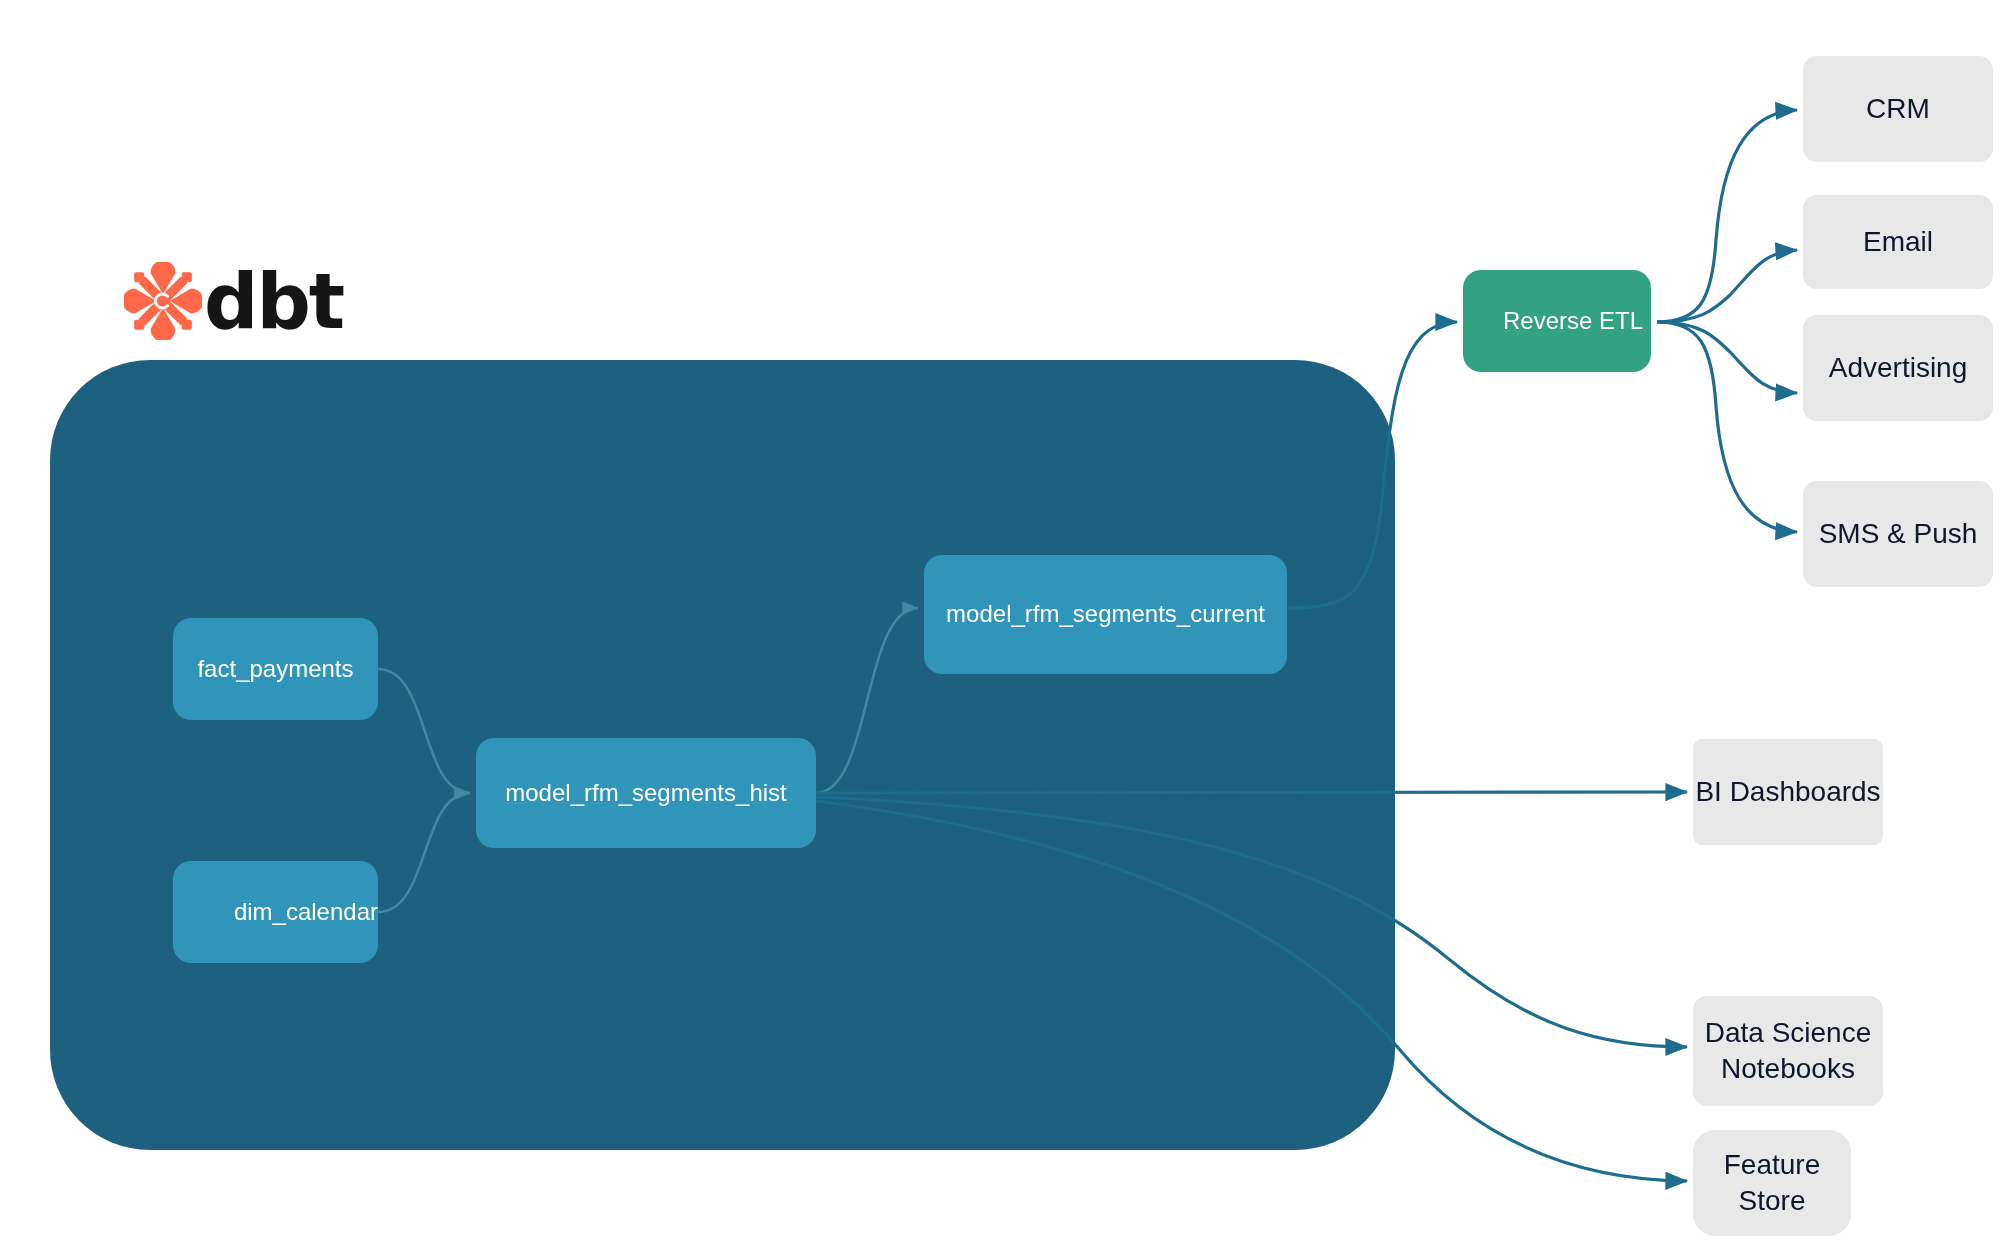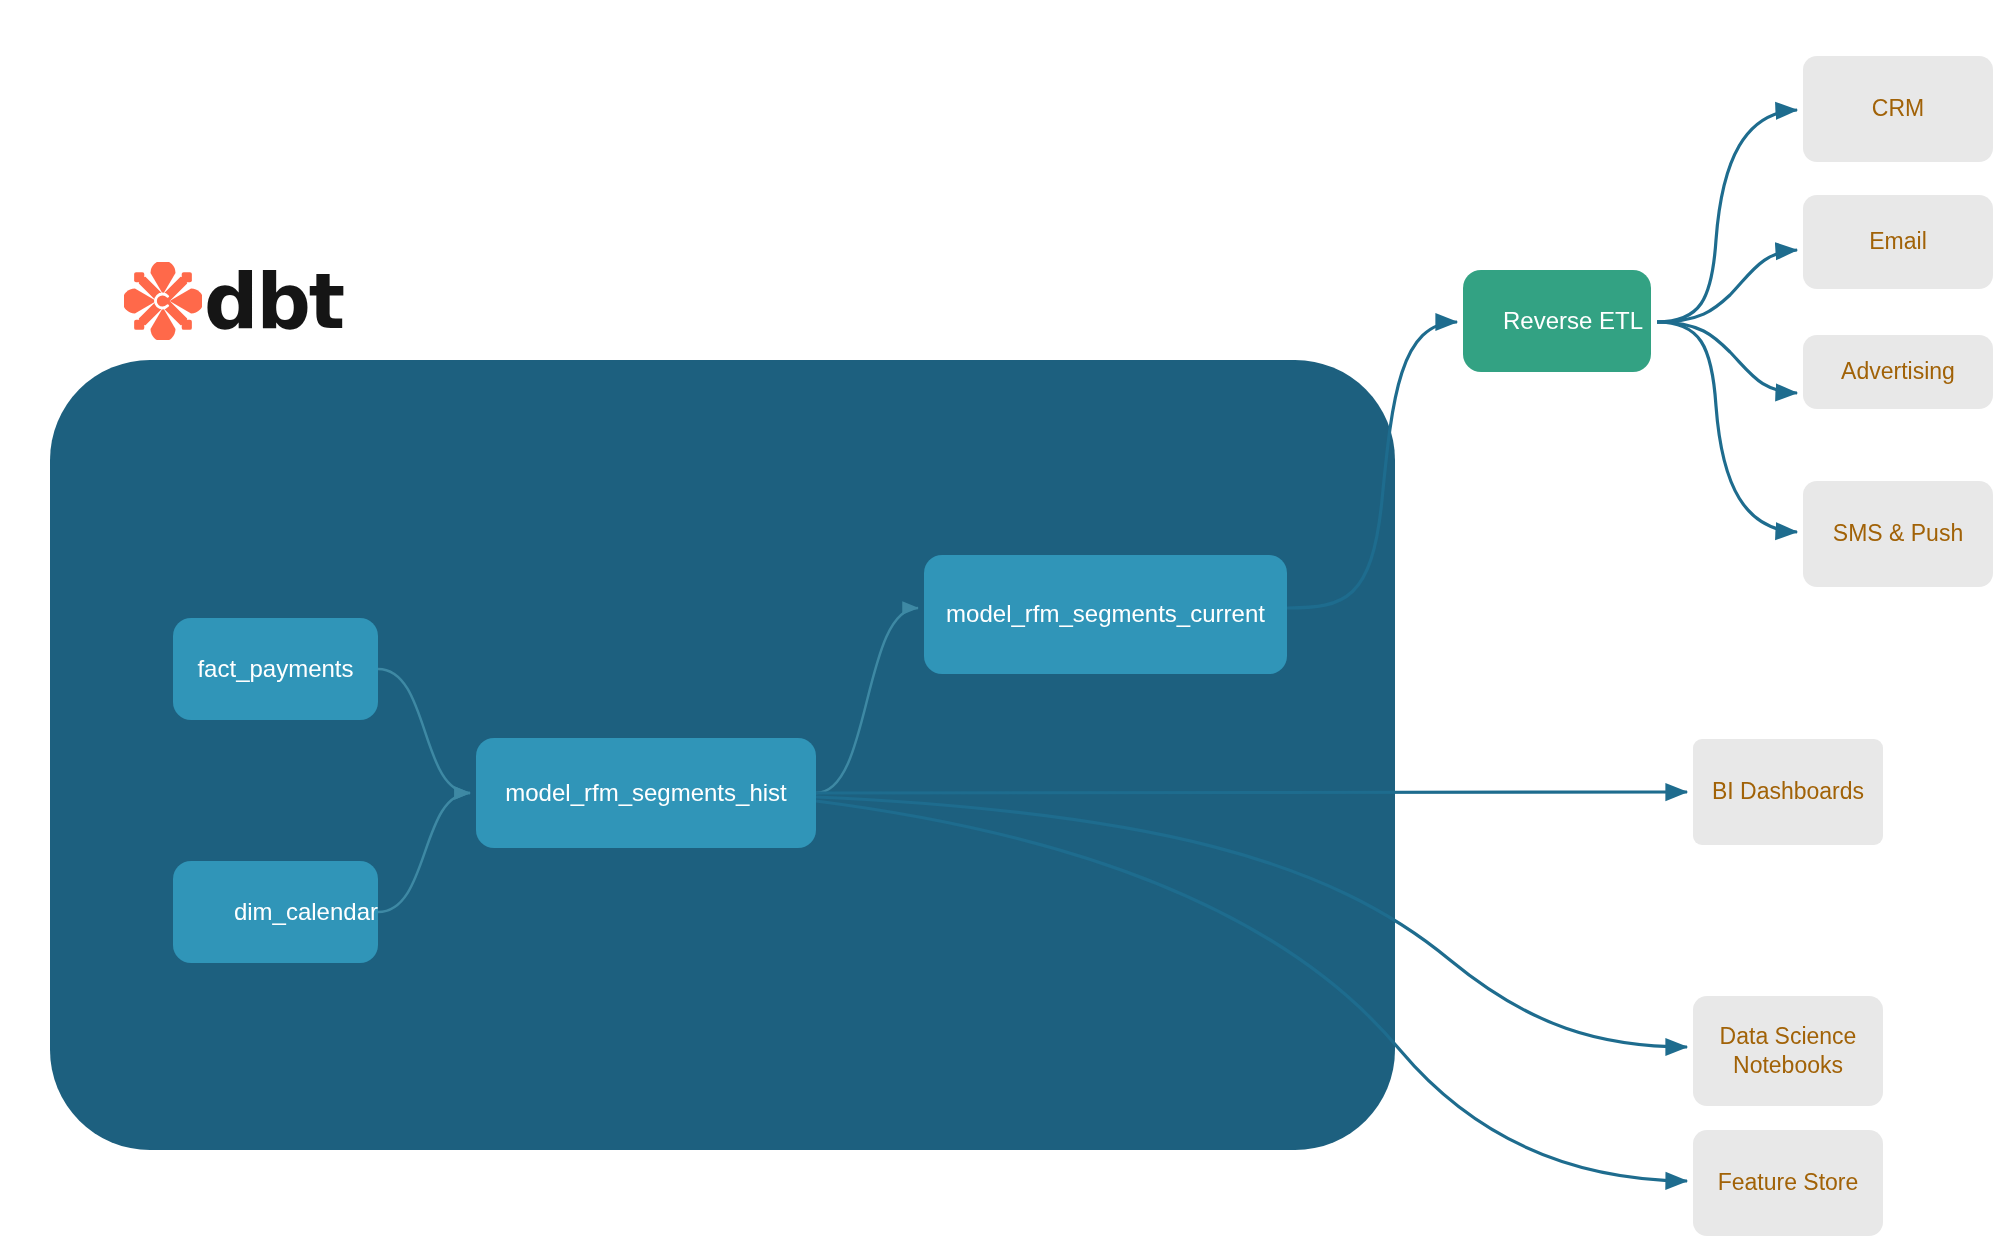--- a/index.html
+++ b/index.html
@@ -72,42 +72,42 @@
     font-size: 24px;
   }
   .node-green {
     background: #33A283;
     color: #ffffff;
     font-size: 24px;
     padding-left: 32px;
   }
   .node-dest {
     background: #E8E8E8;
-    color: #a16207;
-    font-size: 23px;
+    color: #0f172a;
+    font-size: 28px;
     border-radius: 14px;
   }
 
   
   #node-fact-payments      { left: 173px; top: 618px;  width: 205px; height: 102px; }
   #node-dim-calendar       { left: 173px; top: 861px;  width: 205px; height: 102px; justify-content: flex-end; }
   #node-rfm-hist           { left: 476px; top: 738px;  width: 340px; height: 110px; }
   #node-rfm-current        { left: 924px; top: 555px;  width: 363px; height: 119px; }
 
   
   #node-reverse-etl        { left: 1463px; top: 270px; width: 188px; height: 102px; }
 
   
   #node-crm                { left: 1803px; top: 56px;   width: 190px; height: 106px; }
   #node-email              { left: 1803px; top: 195px;  width: 190px; height: 94px; }
-  #node-advertising        { left: 1803px; top: 335px;  width: 190px; height: 74px; }
+  #node-advertising        { left: 1803px; top: 315px;  width: 190px; height: 106px; }
   #node-sms-push           { left: 1803px; top: 471px;  width: 190px; height: 106px; margin-top: 10px; }
   #node-bi-dashboards      { left: 1693px; top: 739px;  width: 190px; height: 106px; border-radius: 9px; }
   #node-ds-notebooks       { left: 1693px; top: 996px;  width: 190px; height: 110px; }
-  #node-feature-store      { left: 1693px; top: 1130px; width: 190px; height: 106px; }
+  #node-feature-store      { left: 1693px; top: 1130px; width: 158px; height: 106px; border-radius: 22px; }
 
   
   #edges-inner, #edges-outer {
     position: absolute;
     left: 0;
     top: 0;
     width: 2000px;
     height: 1246px;
     pointer-events: none;
   }

